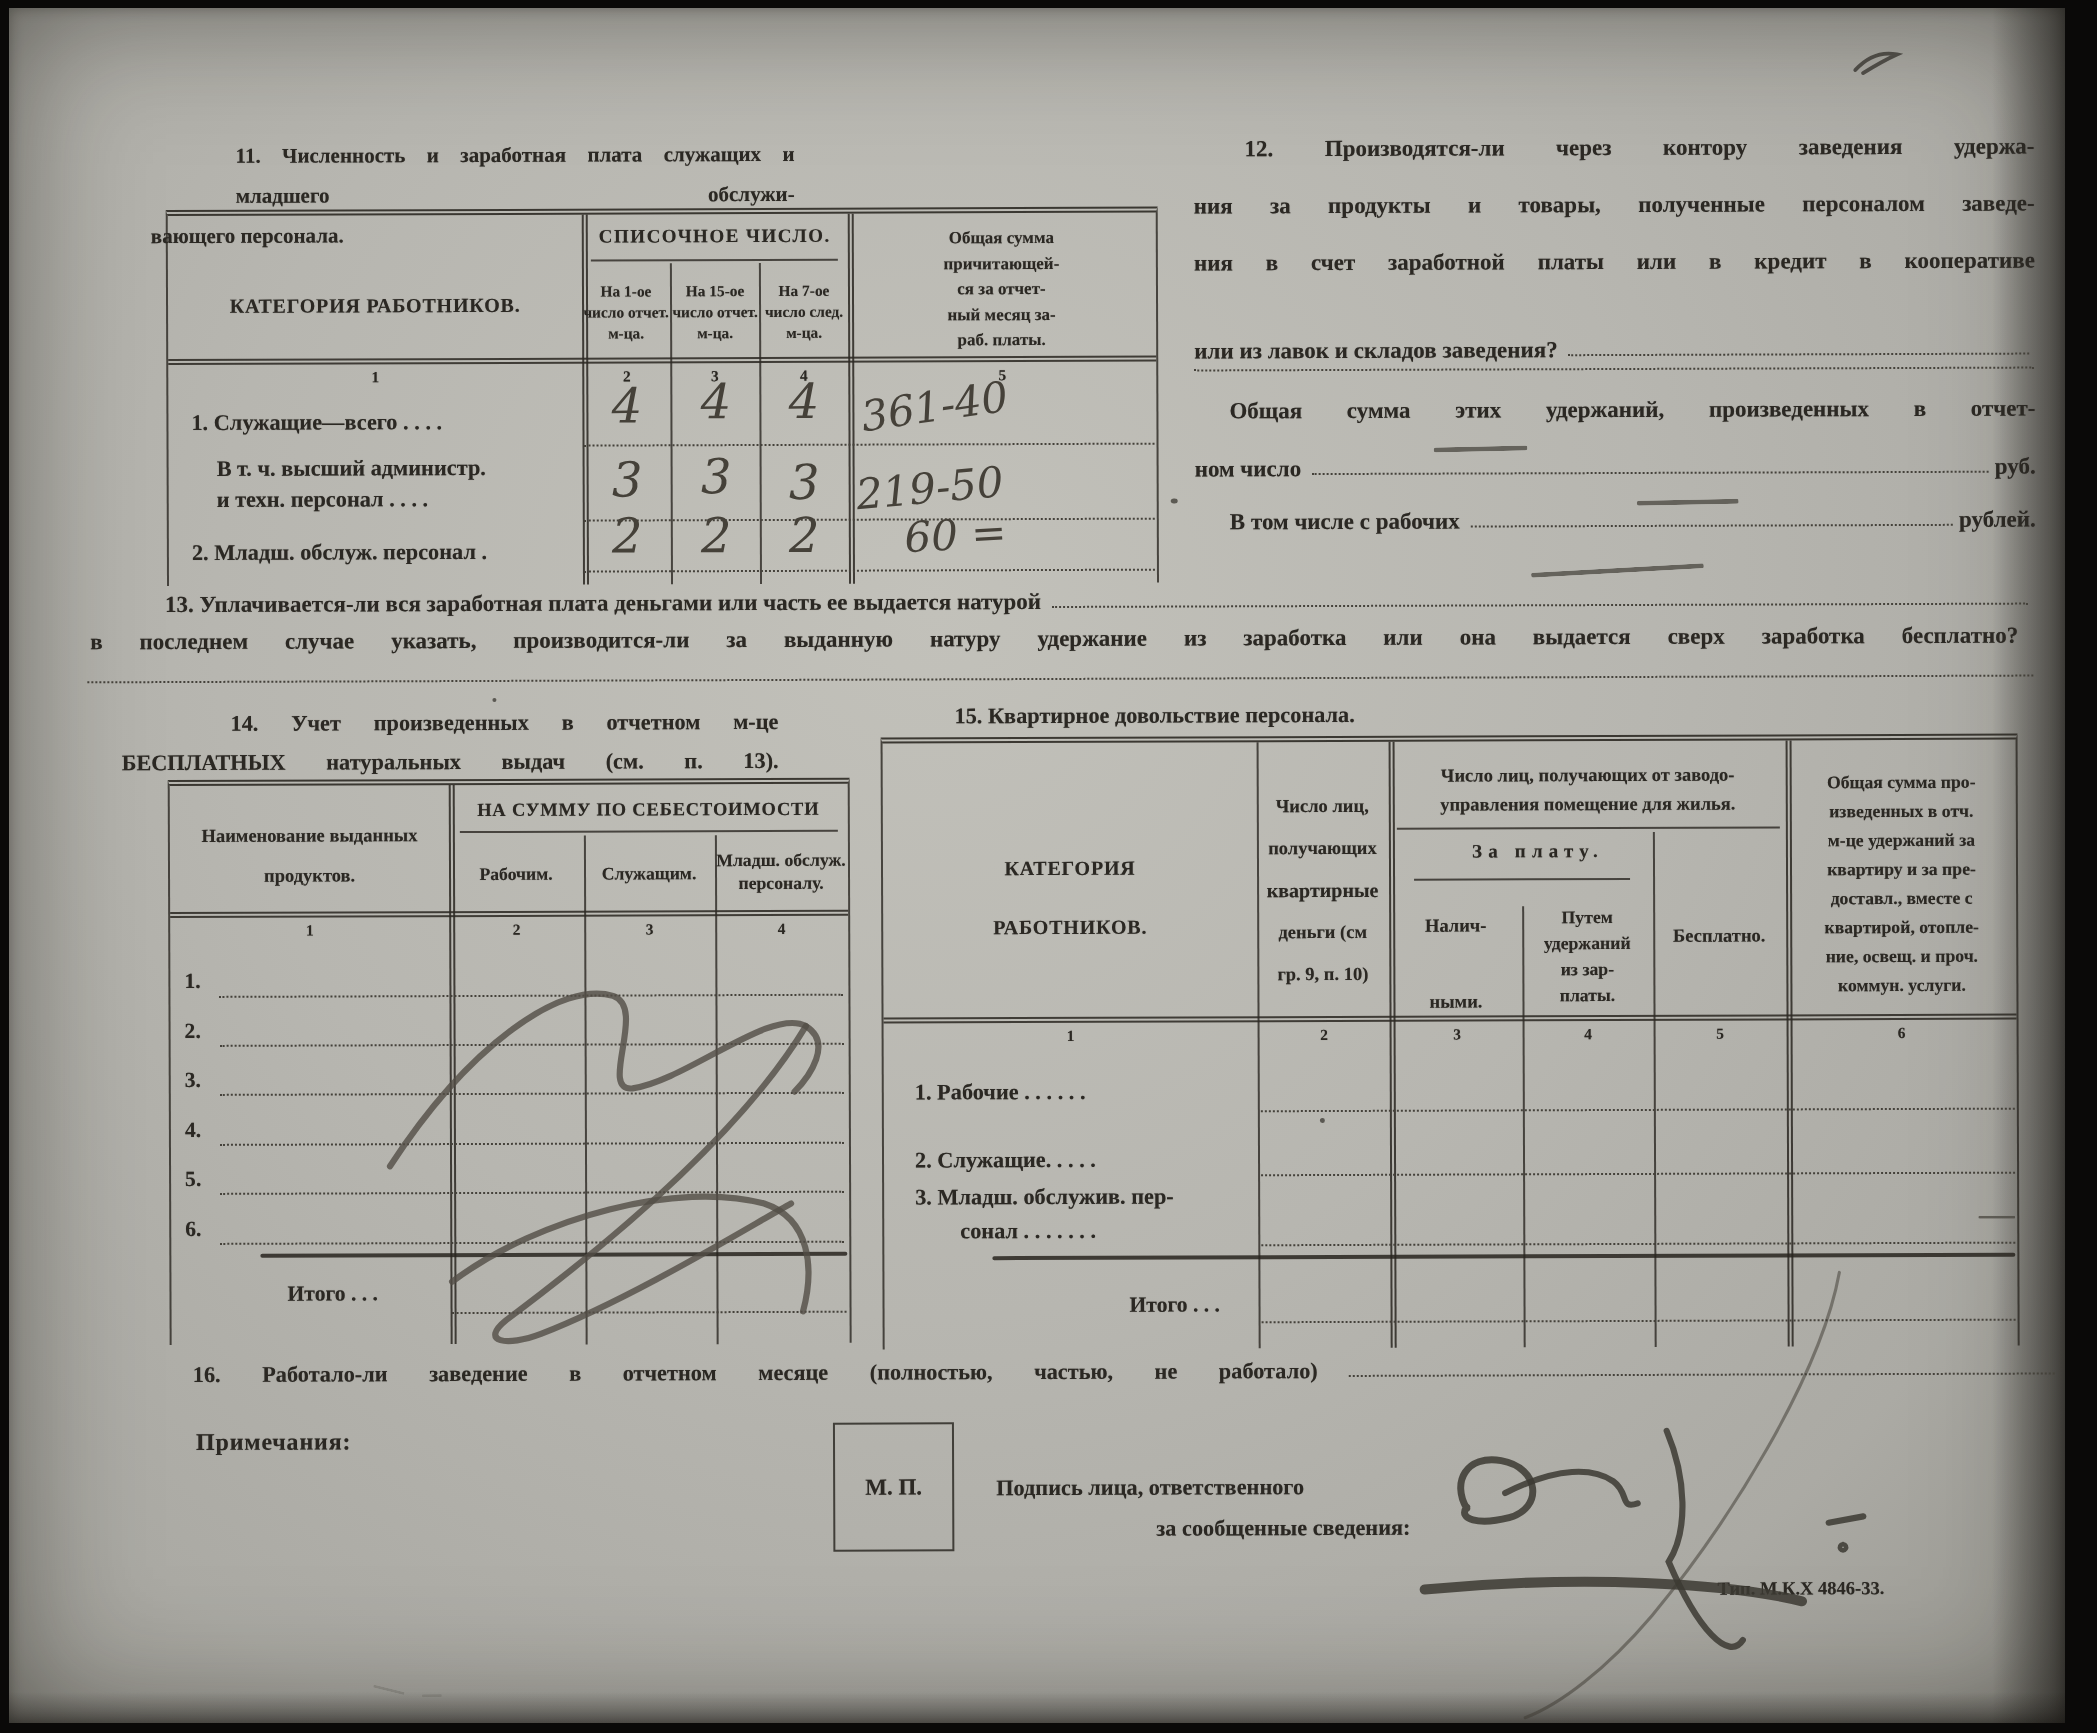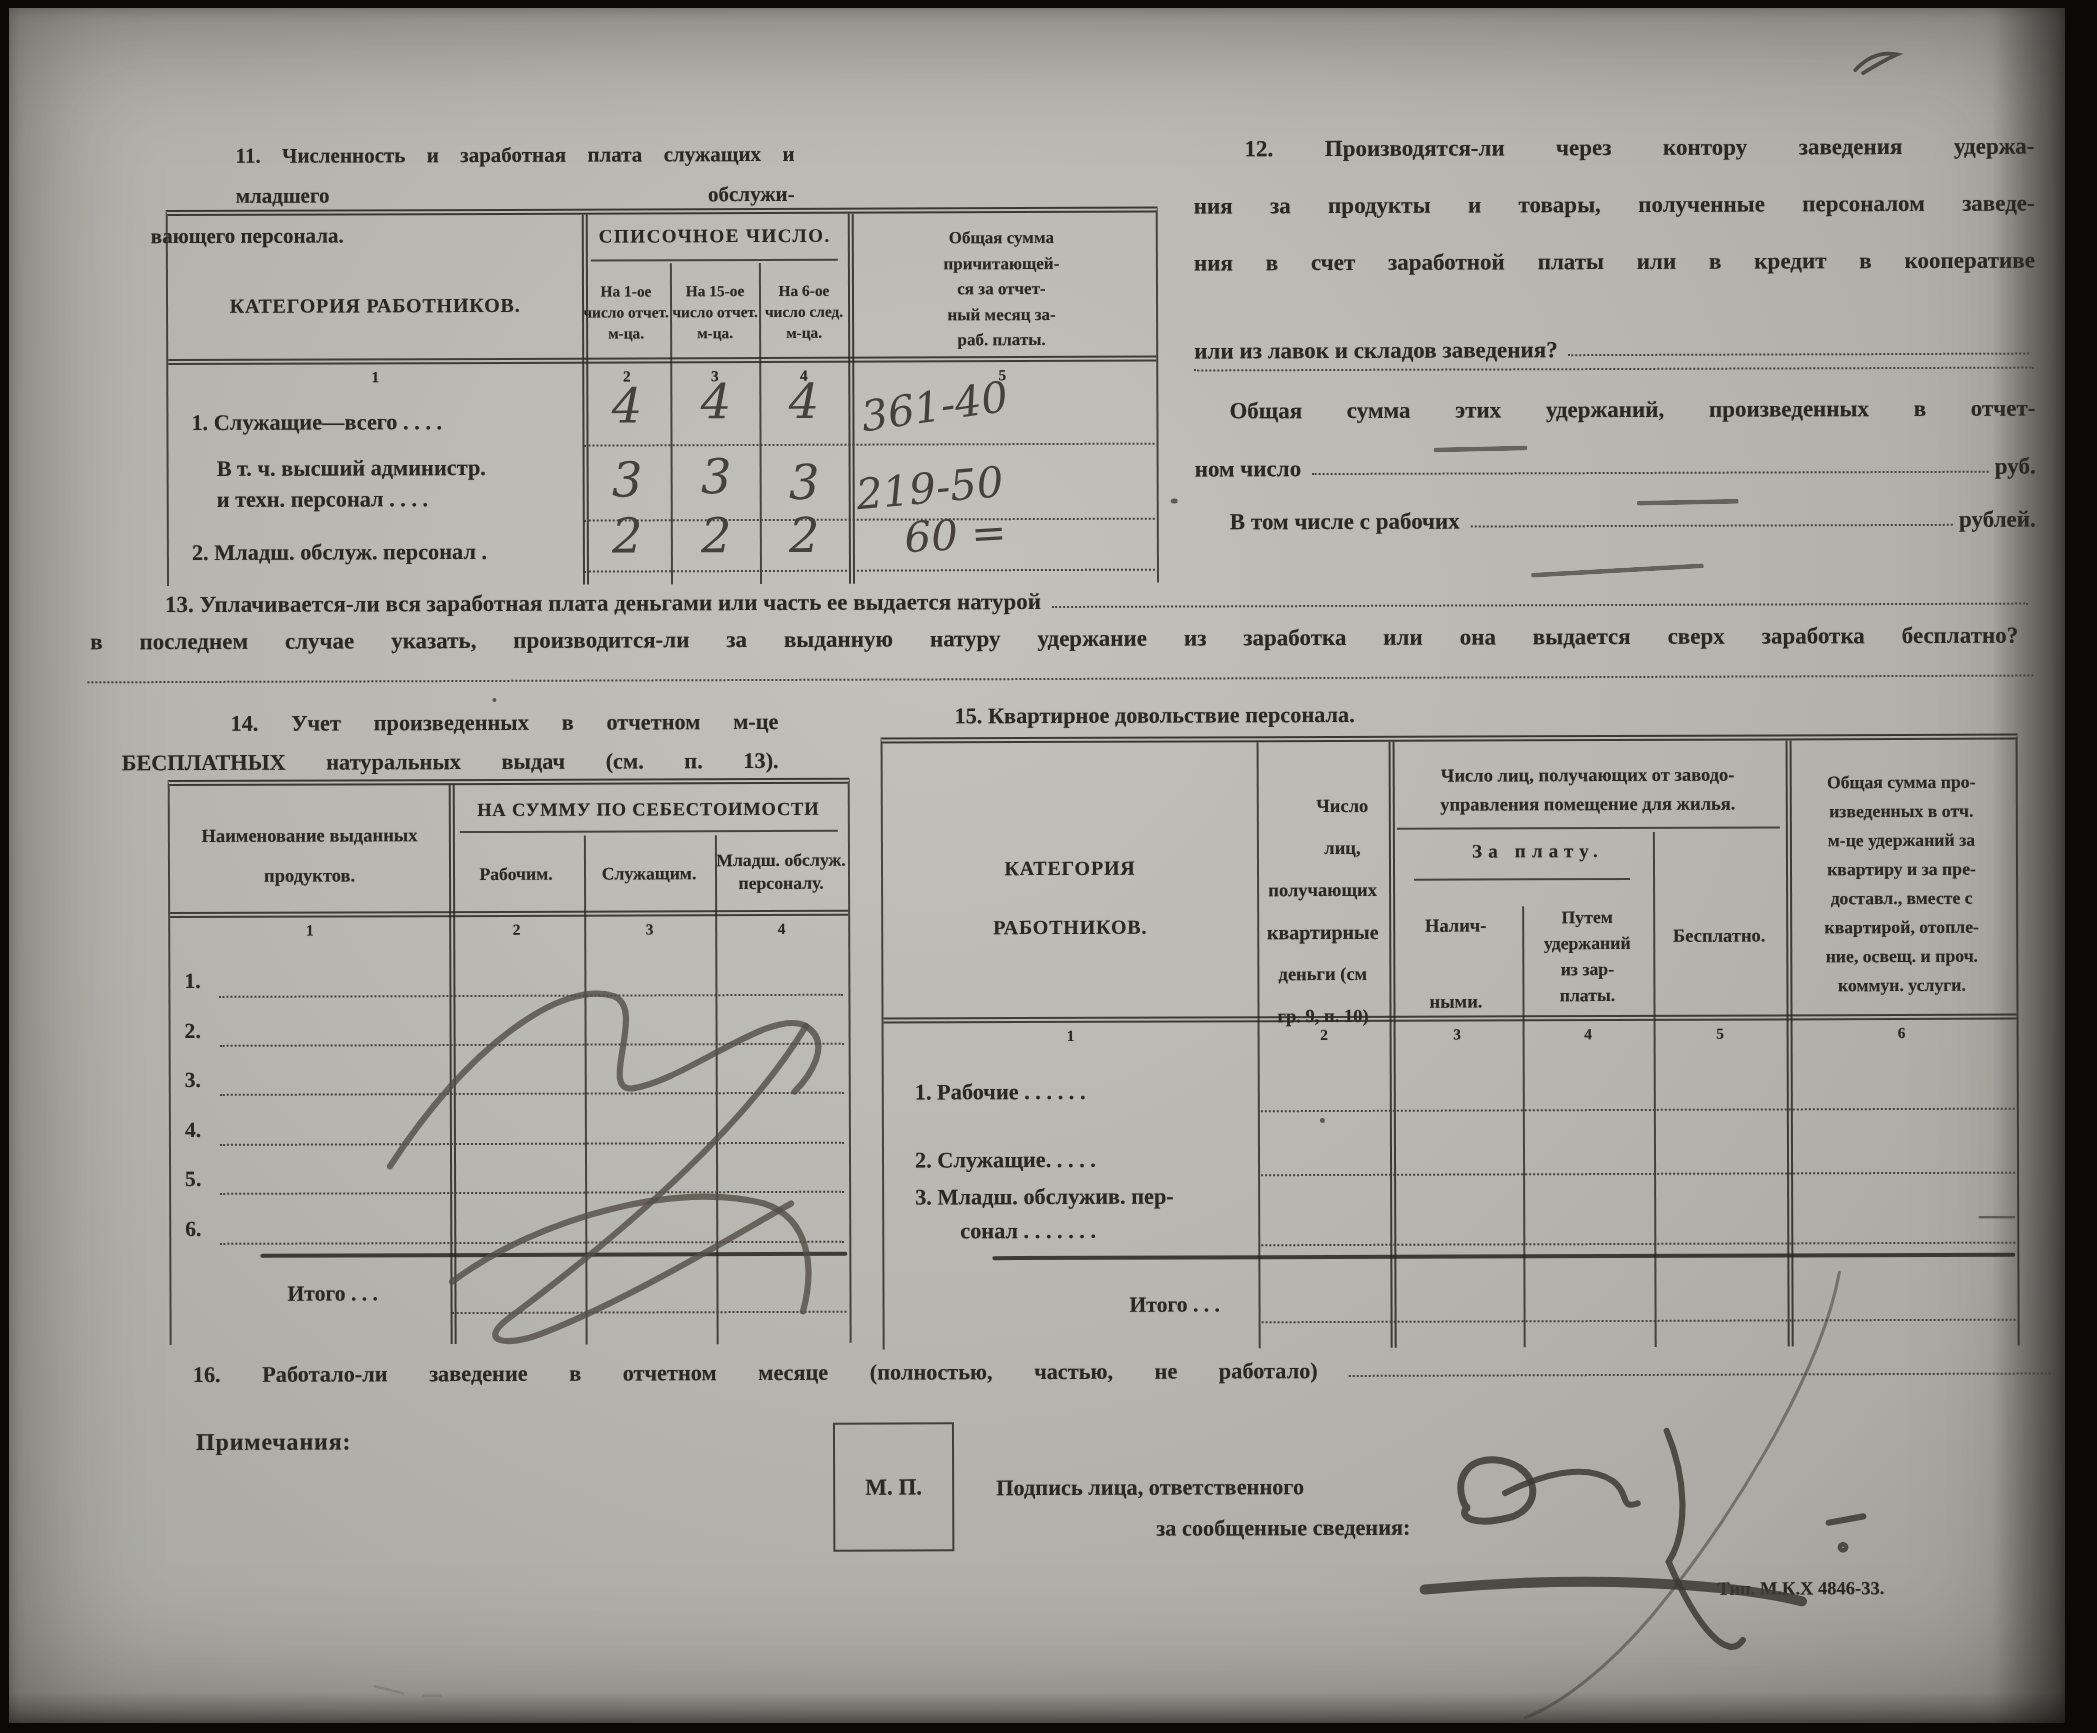--- a/index.html
+++ b/index.html
@@ -51,21 +51,21 @@
       <div class="abs vdouble" style="left:414px;top:0;height:370px;"></div>
       <div class="abs vdouble" style="left:680px;top:0;height:370px;"></div>
       <div class="abs vline" style="left:502px;top:49px;height:321px;"></div>
       <div class="abs vline" style="left:591px;top:49px;height:321px;"></div>
 
       <div class="abs t ctr" style="left:414px;top:10.8px;width:266px;font-size:19px;letter-spacing:1.5px;">СПИСОЧНОЕ ЧИСЛО.</div>
       <div class="abs hline3" style="left:423px;top:45px;width:247px;"></div>
 
       <div class="abs t ctr flexc" style="left:415px;top:54px;width:86px;height:86px;font-size:15.4px;line-height:21px;">На 1-ое число отчет. м-ца.</div>
       <div class="abs t ctr flexc" style="left:504px;top:54px;width:86px;height:86px;font-size:15.4px;line-height:21px;">На 15-ое число отчет. м-ца.</div>
-      <div class="abs t ctr flexc" style="left:593px;top:54px;width:86px;height:86px;font-size:15.4px;line-height:21px;">На 6-ое число след. м-ца.</div>
+      <div class="abs t ctr flexc" style="left:593px;top:54px;width:86px;height:86px;font-size:15.4px;line-height:21px;">На 7-ое число след. м-ца.</div>
 
       <div class="abs t ctr" style="left:0;top:79px;width:414px;font-size:20px;letter-spacing:0.8px;">КАТЕГОРИЯ РАБОТНИКОВ.</div>
 
       <div class="abs" style="left:681px;top:12.3px;width:305px;">
         <div class="t ctr" style="font-size:17px;line-height:25.4px;">Общая сумма</div>
         <div class="t ctr" style="font-size:17px;line-height:25.4px;">причитающей-</div>
         <div class="t ctr" style="font-size:17px;line-height:25.4px;">ся за отчет-</div>
         <div class="t ctr" style="font-size:17px;line-height:25.4px;">ный месяц за-</div>
         <div class="t ctr" style="font-size:17px;line-height:25.4px;">раб. платы.</div>
       </div>
@@ -182,21 +182,21 @@
       <div class="abs vline" style="left:374px;top:0;height:606px;"></div>
       <div class="abs vdouble" style="left:506px;top:0;height:606px;"></div>
       <div class="abs vline" style="left:639px;top:165px;height:441px;"></div>
       <div class="abs vline" style="left:770px;top:91px;height:515px;"></div>
       <div class="abs vdouble" style="left:903px;top:0;height:606px;"></div>
 
       <div class="abs t ctr" style="left:0;top:114px;width:374px;font-size:20px;letter-spacing:0.8px;">КАТЕГОРИЯ</div>
       <div class="abs t ctr" style="left:0;top:173px;width:374px;font-size:20px;letter-spacing:0.8px;">РАБОТНИКОВ.</div>
 
       <div class="abs" style="left:375px;top:43px;width:129px;">
-        <div class="t ctr" style="font-size:18.5px;line-height:42px;padding-left:40px;">Число лиц,</div>
+        <div class="t ctr" style="font-size:18.5px;line-height:42px;">Число лиц,</div>
         <div class="t ctr" style="font-size:18.5px;line-height:42px;">получающих</div>
         <div class="t ctr" style="font-size:20px;line-height:42px;">квартирные</div>
         <div class="t ctr" style="font-size:18.5px;line-height:42px;">деньги (см</div>
         <div class="t ctr" style="font-size:18.5px;line-height:42px;">гр. 9, п. 10)</div>
       </div>
 
       <div class="abs t ctr" style="left:509px;top:20px;width:392px;font-size:18.5px;line-height:29px;">Число лиц, получающих от заводо-</div>
       <div class="abs t ctr" style="left:509px;top:49px;width:392px;font-size:18.5px;line-height:29px;">управления помещение для жилья.</div>
       <div class="abs hline3" style="left:514px;top:86px;width:383px;"></div>
 

